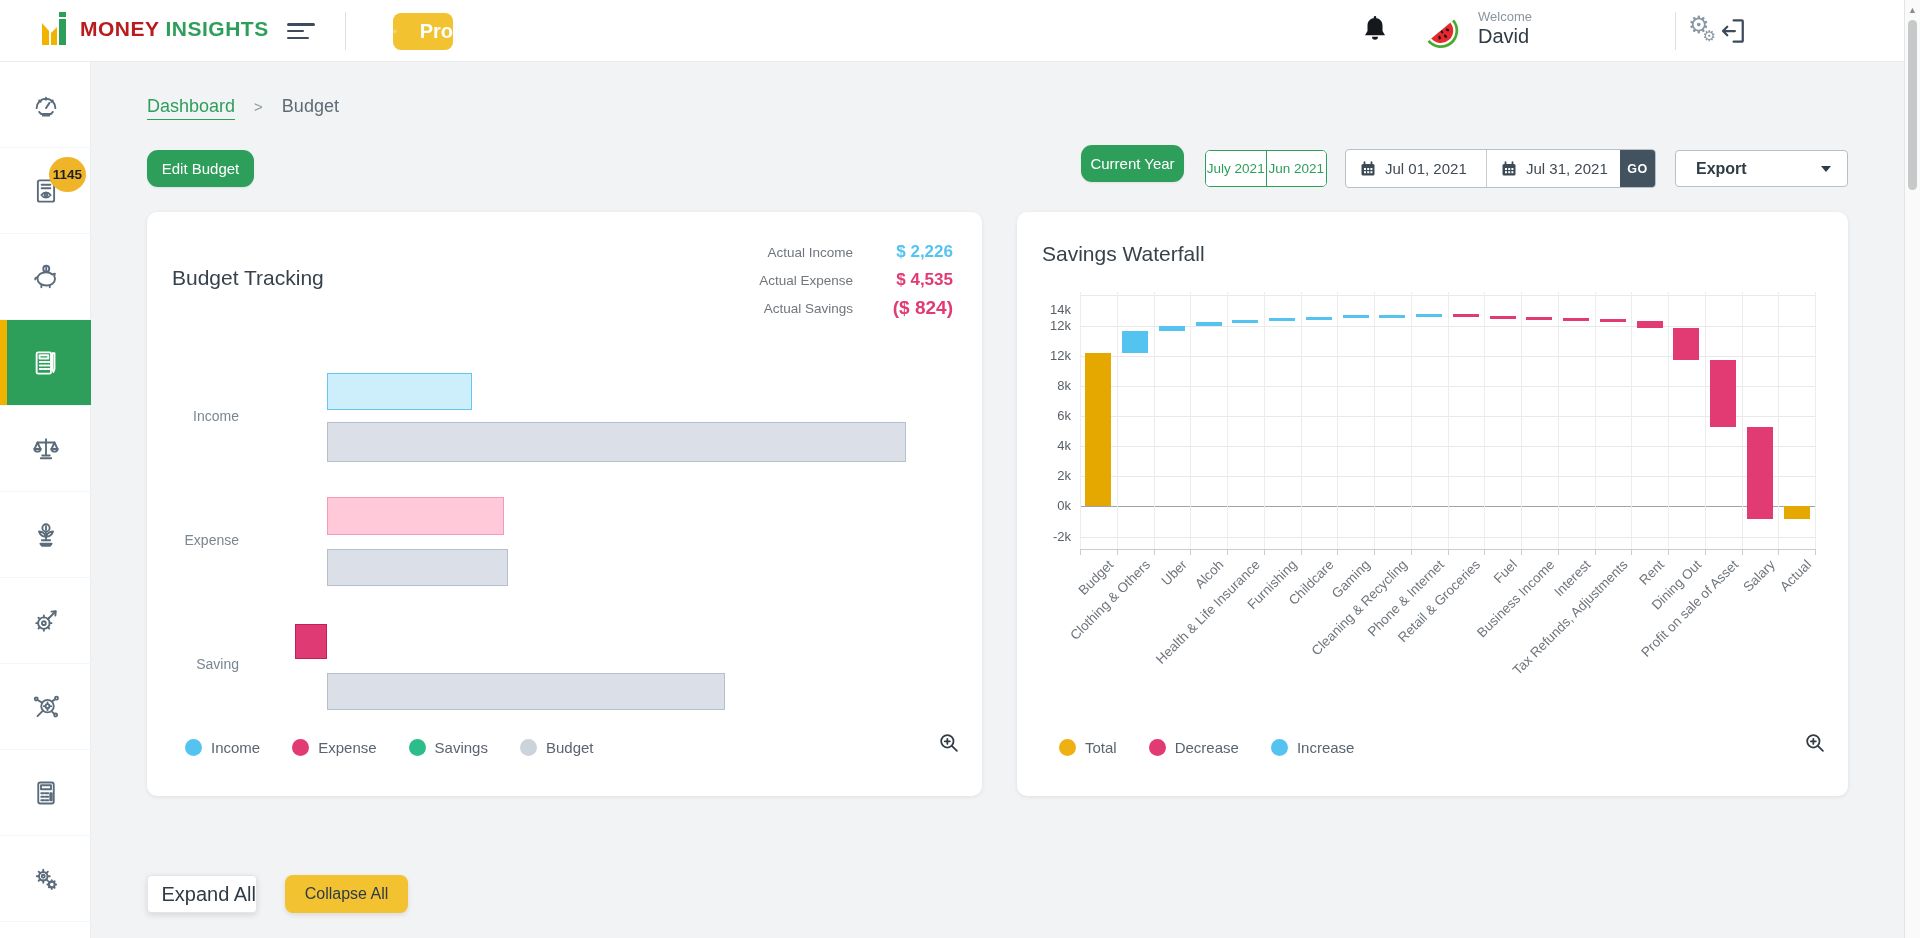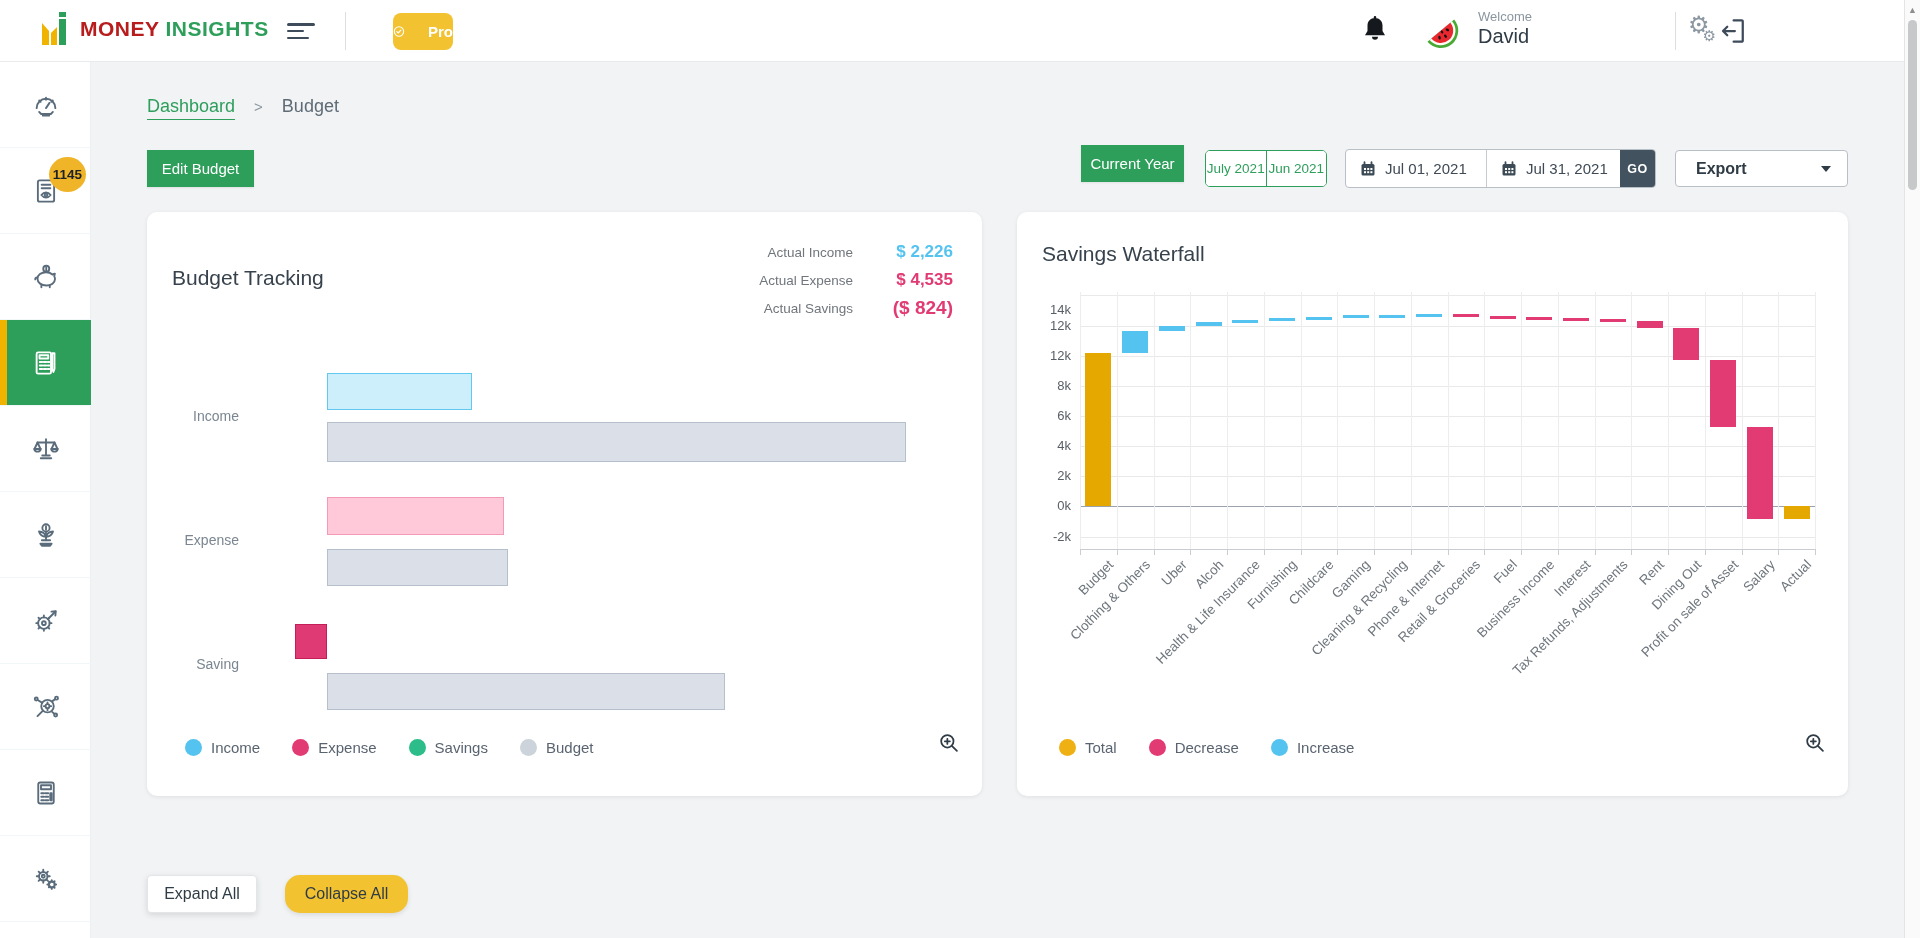--- a/index.html
+++ b/index.html
@@ -8,21 +8,21 @@
 
   
   #header { position:absolute; left:0; top:0; width:1920px; height:62px; background:#fff; border-bottom:1px solid #e8eaec; z-index:20; }
   #logo { position:absolute; left:40px; top:11px; display:flex; align-items:center; gap:8px; cursor:pointer; }
   #brand-text { font-size:21px; font-weight:700; letter-spacing:.5px; }
   #brand-text .money { color:#b91c1c; }
   #brand-text .insights { color:#2e9e5b; margin-left:6px; }
   #hamburger { position:absolute; left:287px; top:23px; width:28px; height:18px; cursor:pointer; }
   #hamburger div { background:#3d4b5a; height:2.6px; border-radius:2px; margin-bottom:4.2px; }
   .vdiv { position:absolute; top:12px; width:1px; height:38px; background:#dcdfe2; }
-  #pro-btn { position:absolute; left:393px; top:13px; width:60px; height:37px; background:#f2c230; border-radius:8px; display:flex; align-items:center; justify-content:center; gap:23px; color:#fff; font-weight:700; font-size:15px; cursor:pointer; }
+  #pro-btn { position:absolute; left:393px; top:13px; width:60px; height:37px; background:#f2c230; border-radius:8px; display:flex; align-items:center; justify-content:center; gap:23px; color:#fff; font-weight:700; font-size:20px; cursor:pointer; }
   #bell { position:absolute; left:1360px; top:14px; cursor:pointer; }
   #melon { position:absolute; left:1420px; top:10px; cursor:pointer; }
   #welcome-box { position:absolute; left:1478px; top:9px; }
   #welcome-box .w { font-size:13px; color:#8a959e; }
   #welcome-box .u { font-size:20px; color:#2f3b45; font-weight:500; margin-top:1px; }
   #hdr-gears { position:absolute; left:1688px; top:13px; color:#8b97a1; cursor:pointer; line-height:1; }
   #hdr-gears .g1 { font-size:24px; }
   #hdr-gears .g2 { font-size:15px; margin-left:-7px; position:relative; top:8px; display:inline-block; }
   #logout { position:absolute; left:1718px; top:16px; cursor:pointer; }
 
@@ -37,21 +37,21 @@
   .sb-item.active { background:#2e9e5b; color:#fff; }
   .sb-item.active::before { content:""; position:absolute; left:0; top:0; width:7px; height:100%; background:#f0b400; }
   .sb-badge { position:absolute; top:9px; right:5px; width:37px; height:35px; background:#f0b429; border-radius:50%; display:flex; align-items:center; justify-content:center; font-size:13.5px; font-weight:700; color:#1c2126; }
 
   
   #breadcrumb { position:absolute; left:147px; top:96px; font-size:18px; }
   #breadcrumb .bc-link { color:#2e9e5b; border-bottom:1.5px solid #2e9e5b; padding-bottom:3px; cursor:pointer; }
   #breadcrumb .bc-sep { color:#8a959e; margin:0 14px; font-size:15px; }
   #breadcrumb .bc-cur { color:#5f6b76; }
 
-  .btn-green { background:#2e9e5b; color:#fff; border:none; border-radius:0; font-size:15px; font-family:inherit; cursor:pointer; box-shadow:0 1px 2px rgba(0,0,0,.08); }
+  .btn-green { background:#2e9e5b; color:#fff; border:none; border-radius:11px; font-size:15px; font-family:inherit; cursor:pointer; box-shadow:0 1px 2px rgba(0,0,0,.08); }
   #edit-budget { position:absolute; left:147px; top:150px; width:107px; height:37px; }
   #current-year { position:absolute; left:1081px; top:145px; width:103px; height:37px; }
 
   #month-group { position:absolute; left:1205px; top:150px; width:122px; height:37px; background:#fff; border:1px solid #2e9e5b; border-radius:5px; display:flex; overflow:hidden; }
   #month-group button { flex:1; background:#fff; border:none; color:#2e9e5b; font-size:13.5px; font-family:inherit; cursor:pointer; }
   #month-group button:first-child { border-right:1px solid #2e9e5b; }
 
   #date-group { position:absolute; left:1345px; top:149px; width:311px; height:39px; background:#fff; border:1px solid #b9bfc7; border-radius:4px; display:flex; align-items:center; }
   .date-field { display:flex; align-items:center; gap:9px; padding-left:14px; height:100%; cursor:pointer; font-size:15px; color:#3f4a55; }
   .date-field.f1 { width:141px; border-right:1px solid #c6ccd2; }
@@ -81,22 +81,22 @@
   .legend-label { font-size:15px; color:#5a6470; }
   .zoom-btn { position:absolute; right:22px; cursor:pointer; }
 
   .wf-grid-h { position:absolute; height:1px; background:#e9e9e9; }
   .wf-grid-v { position:absolute; width:1px; background:#ededed; }
   .wf-ytick { position:absolute; width:52px; text-align:right; font-size:13px; color:#595f66; }
   .wf-bar { position:absolute; }
   .wf-label { position:absolute; white-space:nowrap; font-size:13.5px; color:#6e757c; transform:rotate(-45deg); transform-origin:100% 0; }
 
   
-  #expand-all { position:absolute; left:147px; top:875px; width:110px; height:38px; background:#fff; border:1px solid #e3e6e9; border-radius:4px; font-size:16px; color:#2f3b45; cursor:pointer; font-family:inherit; box-shadow:0 2px 6px rgba(0,0,0,.12); }
-  #collapse-all { position:absolute; left:285px; top:875px; width:123px; height:38px; background:#f2c230; border:none; border-radius:15px; font-size:16px; color:#2f3b45; cursor:pointer; font-family:inherit; box-shadow:0 2px 5px rgba(0,0,0,.1); }
+  #expand-all { position:absolute; left:147px; top:875px; width:110px; height:38px; background:#fff; border:1px solid #e3e6e9; border-radius:4px; font-size:20px; color:#2f3b45; cursor:pointer; font-family:inherit; box-shadow:0 2px 6px rgba(0,0,0,.12);text-align:right; }
+  #collapse-all { position:absolute; left:285px; top:875px; width:123px; height:38px; background:#f2c230; border:none; border-radius:8px; font-size:16px; color:#2f3b45; cursor:pointer; font-family:inherit; box-shadow:0 2px 5px rgba(0,0,0,.1); }
 </style>
 </head>
 <body>
 
 <div id="header">
   <div id="logo">
     <svg width="32" height="36" viewBox="0 0 32 36">
       <polygon points="2,34 2,12 9,20 9,34" fill="#f0b400"></polygon>
       <polygon points="11,34 11,22 17,16 17,34" fill="#f0b400"></polygon>
       <rect x="19" y="8" width="7" height="26" fill="#2e9e5b"></rect>

